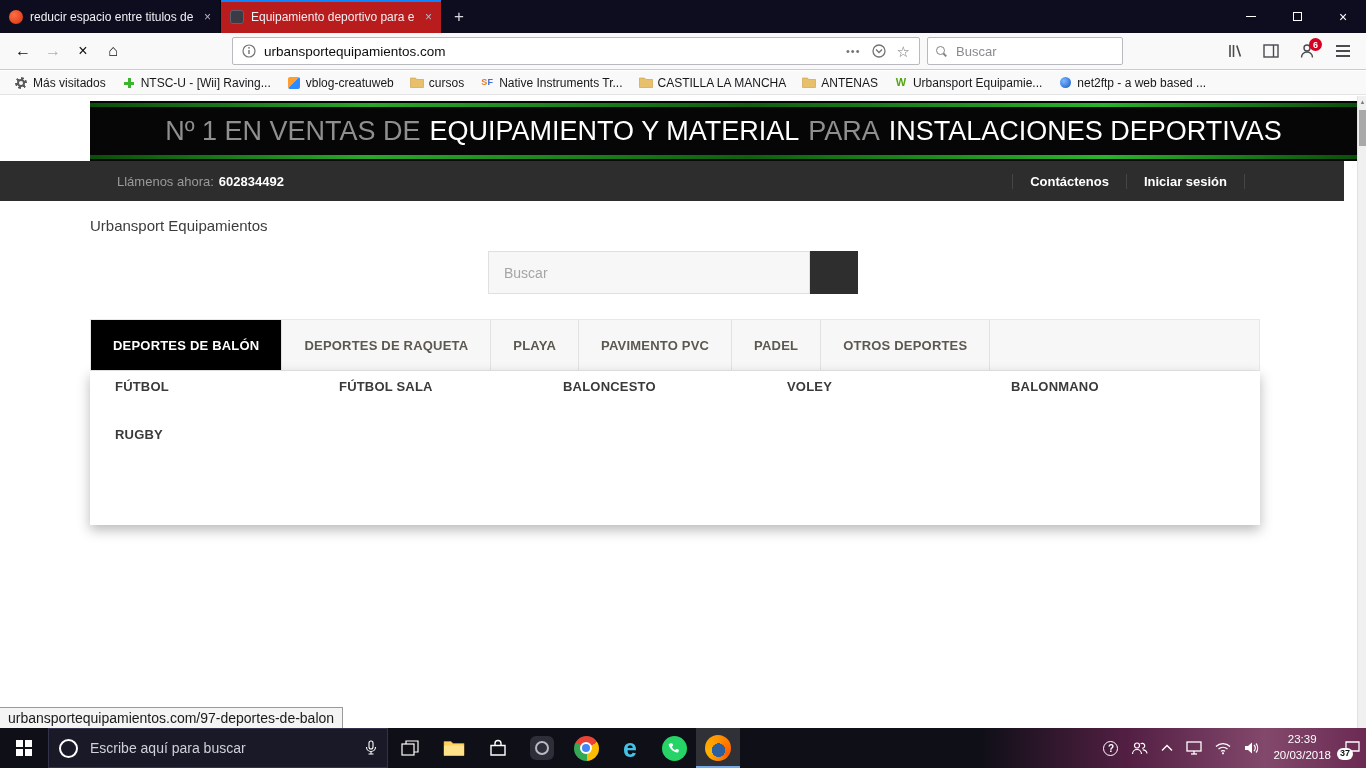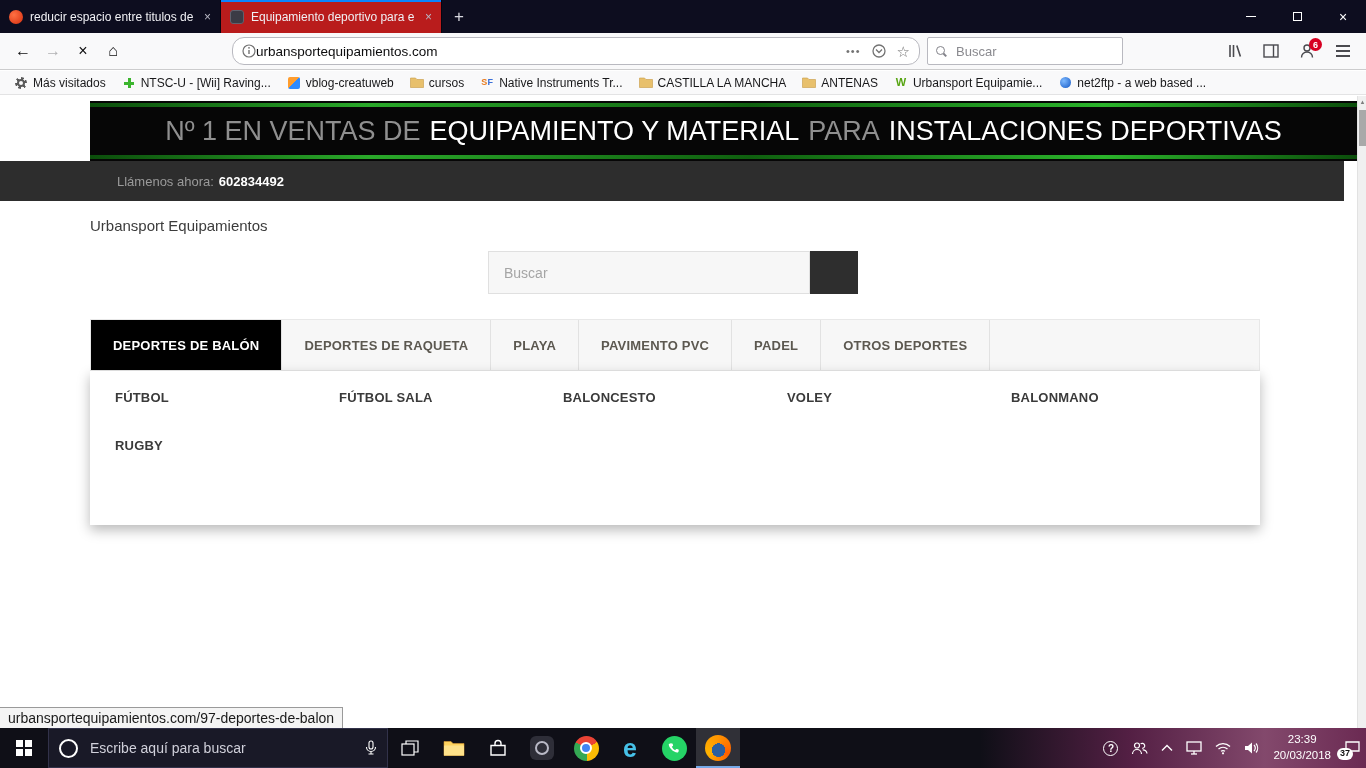--- a/index.html
+++ b/index.html
@@ -20,21 +20,21 @@
   .win-controls{margin-left:auto;display:flex;}
   .win-btn{width:46px;display:flex;align-items:center;justify-content:center;color:#fff;}
   .ic-min{width:10px;height:1px;background:#fff;}
   .ic-max{width:9px;height:9px;border:1px solid #fff;}
   .ic-x{font-size:14px;color:#fff;line-height:1;}
 
   
   .navbar{position:absolute;top:33px;left:0;width:100%;height:37px;background:#f9f9fa;border-bottom:1px solid #cccccd;display:flex;align-items:center;padding:0 8px;}
   .nav-btn{width:30px;height:28px;display:flex;align-items:center;justify-content:center;color:#0c0c0d;font-size:16px;flex:none;}
   .nav-btn.disabled{color:#b1b1b3;}
-  .urlbar{width:688px;height:28px;margin-left:104px;background:#fff;border:1px solid #b9b9c0;border-radius:12px;display:flex;align-items:center;padding:0 9px;gap:0;flex:none;}
+  .urlbar{width:688px;height:28px;margin-left:104px;background:#fff;border:1px solid #b9b9c0;border-radius:2px;display:flex;align-items:center;padding:0 9px;gap:8px;flex:none;}
   .url-text{font-size:13.5px;color:#0c0c0d;}
   .url-actions{display:flex;align-items:center;gap:11px;margin-left:auto;}
   .ic-dots{color:#737373;font-size:11px;letter-spacing:1px;}
   .ic-dots::before{content:"•••";}
   .ic-star{color:#737373;font-size:15px;line-height:1;}
   .ic-star::before{content:"☆";}
   .searchbar{width:196px;height:28px;background:#fff;border:1px solid #b9b9c0;border-radius:2px;display:flex;align-items:center;padding:0 8px;gap:7px;margin-left:7px;flex:none;}
   .searchbar input{border:none;outline:none;width:100%;font-size:13px;color:#555;background:transparent;}
   .searchbar input::placeholder{color:#8a8a8f;}
   .mag{width:11px;height:11px;position:relative;flex:none;}
@@ -84,21 +84,21 @@
 
   .site-search{position:absolute;top:155px;left:488px;display:flex;}
   .site-search input{width:322px;height:43px;background:#f7f7f7;border:1px solid #e0e0e0;padding:0 15px;font-size:14px;color:#777;outline:none;}
   .site-search input::placeholder{color:#a5a5a5;}
   .site-search button{width:48px;height:43px;background:#2e2e2e;border:none;}
 
   .mainmenu{position:absolute;top:223px;left:90px;width:1170px;height:52px;background:#f7f7f7;border:1px solid #e8e8e8;display:flex;}
   .menuitem{display:flex;align-items:center;padding:0 22px;font-size:13px;font-weight:bold;color:#5c5850;border-right:1px solid #e2e2e2;letter-spacing:0.2px;white-space:nowrap;}
   .menuitem.active{background:#000000;color:#fff;}
 
-  .dropdown{position:absolute;top:275px;left:90px;width:1170px;height:154px;background:#fff;box-shadow:0 5px 12px rgba(0,0,0,0.28);padding:19px 25px;display:grid;grid-template-columns:repeat(5,1fr);grid-auto-rows:48px;align-items:start;}
+  .dropdown{position:absolute;top:275px;left:90px;width:1170px;height:154px;background:#fff;box-shadow:0 5px 12px rgba(0,0,0,0.28);padding:8px 25px;display:grid;grid-template-columns:repeat(5,1fr);grid-auto-rows:48px;align-items:start;}
   .subitem{font-size:13px;font-weight:bold;color:#3a3a3a;letter-spacing:0.2px;}
 
   .statusbar{position:absolute;bottom:0;left:0;height:21px;background:#f4f4f4;border:1px solid #9a9a9a;border-left:none;border-bottom:none;display:flex;align-items:center;padding:0 8px;font-size:14px;color:#1a1a1a;}
 
   
   .taskbar{position:absolute;top:728px;left:0;width:1366px;height:40px;background:#0f0f17;display:flex;align-items:stretch;color:#fff;}
   .taskbar::before{content:"";position:absolute;inset:0;background:linear-gradient(90deg,rgba(15,15,23,0) 980px,rgba(140,45,105,0.55) 1130px,rgba(226,120,178,0.55) 1265px,rgba(168,60,122,0.6) 1366px);pointer-events:none;}
   .taskbar>*{position:relative;z-index:1;}
   .startbtn{width:48px;display:flex;align-items:center;justify-content:center;}
   .tb-search{width:340px;background:#191927;border:1px solid #32324a;display:flex;align-items:center;gap:10px;padding:0 10px;}
@@ -270,20 +270,24 @@
         <span class="muted">PARA</span>
         <span>INSTALACIONES DEPORTIVAS</span>
       </div>
     </div>
 
     <div class="topbar">
       <div class="phone">
         <span>Llámenos ahora:</span>
         <span class="num">602834492</span>
       </div>
+      <div class="toplinks">
+        <div class="toplink">Contáctenos</div>
+        <div class="toplink">Iniciar sesión</div>
+      </div>
     </div>
 
     <div class="site-logo">Urbansport Equipamientos</div>
 
     <div class="site-search">
       <input type="text" placeholder="Buscar" style="">
       <button></button>
     </div>
 
     <div class="mainmenu">

